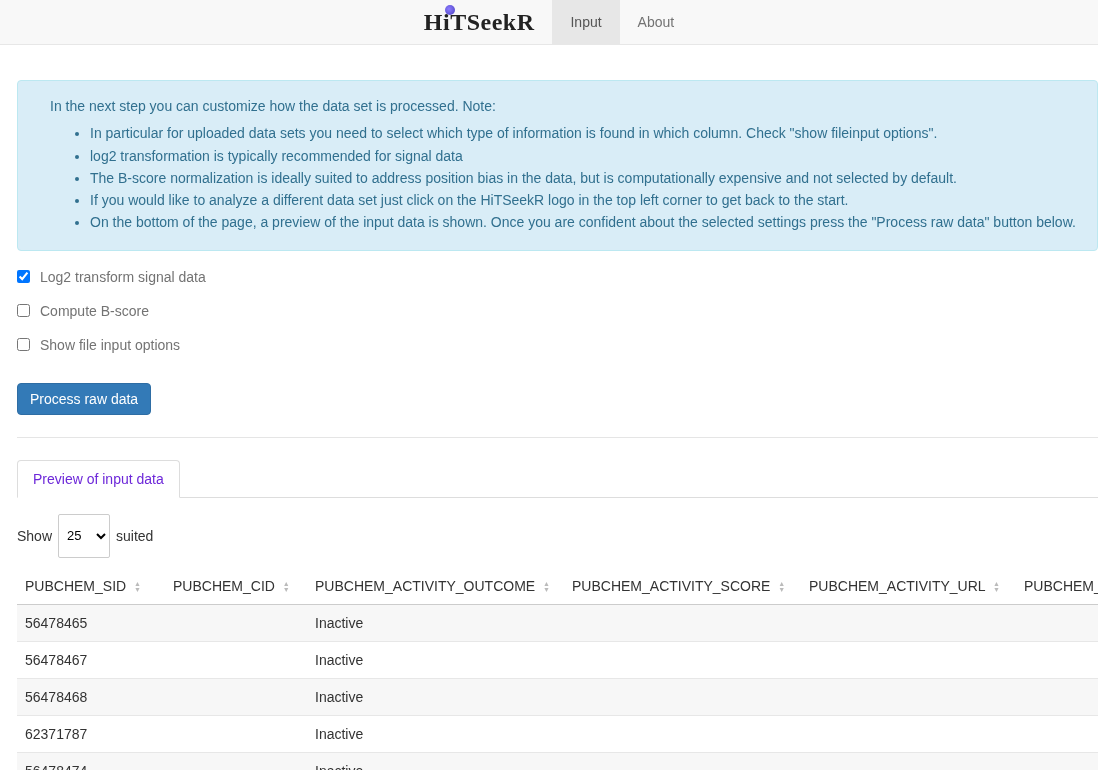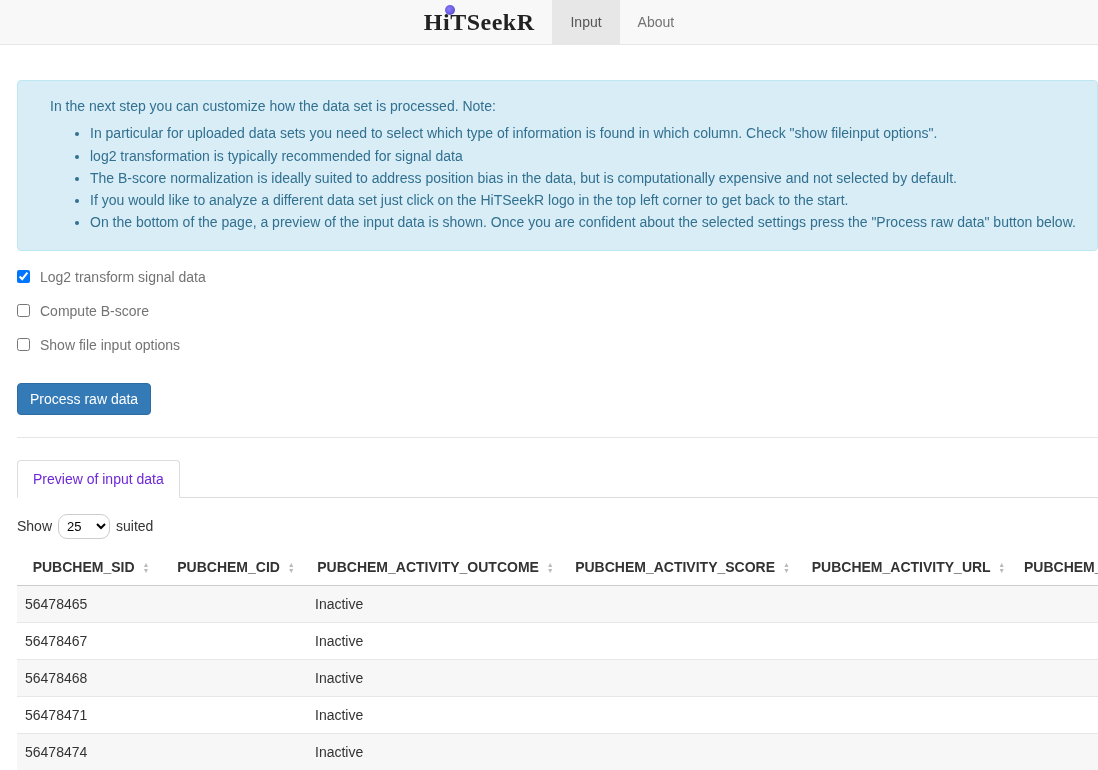--- a/index.html
+++ b/index.html
@@ -112,36 +112,36 @@
   }
   
   .table-controls {
     margin: 16px 15px 10px 0;
     display: flex;
     align-items: center;
     gap: 6px;
     color: #333;
   }
   .table-controls select {
-    height: 25px;
+    height: 44px;
     border: 1px solid #ccc;
-    border-radius: 9px;
+    border-radius: 2px;
     padding: 2px 4px;
     font-size: 13px;
     background: #fff;
   }
   
   table.data-table {
     width: 100%;
     border-collapse: collapse;
     table-layout: fixed;
   }
   table.data-table thead th {
-    text-align: center;
-    font-weight: 700;
+    text-align: left;
+    font-weight: 400;
     font-size: 14px;
     padding: 10px 8px 10px 8px;
     border-bottom: 1px solid #ccc;
     white-space: nowrap;
     overflow: hidden;
   }
   .sort-arrows {
     display: inline-flex;
     flex-direction: column;
     margin-left: 4px;
@@ -295,21 +295,21 @@
         </tr>
         <tr>
           <td>56478468</td>
           <td></td>
           <td>Inactive</td>
           <td></td>
           <td></td>
           <td></td>
         </tr>
         <tr>
-          <td>56478471</td>
+          <td>62371787</td>
           <td></td>
           <td>Inactive</td>
           <td></td>
           <td></td>
           <td></td>
         </tr>
         <tr>
           <td>56478474</td>
           <td></td>
           <td>Inactive</td>

